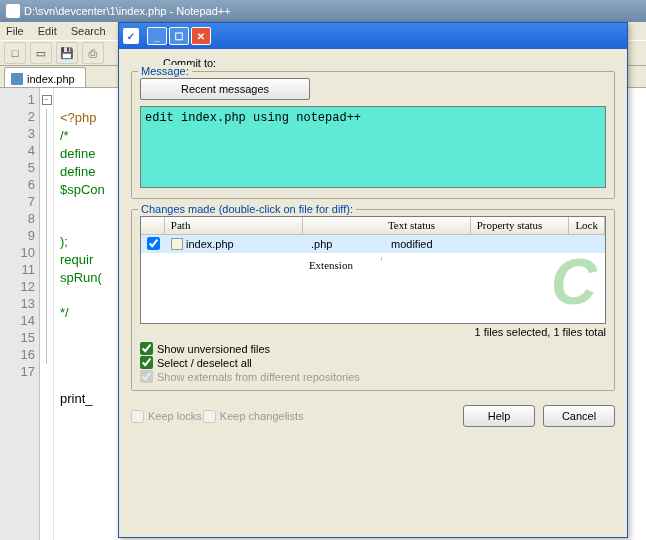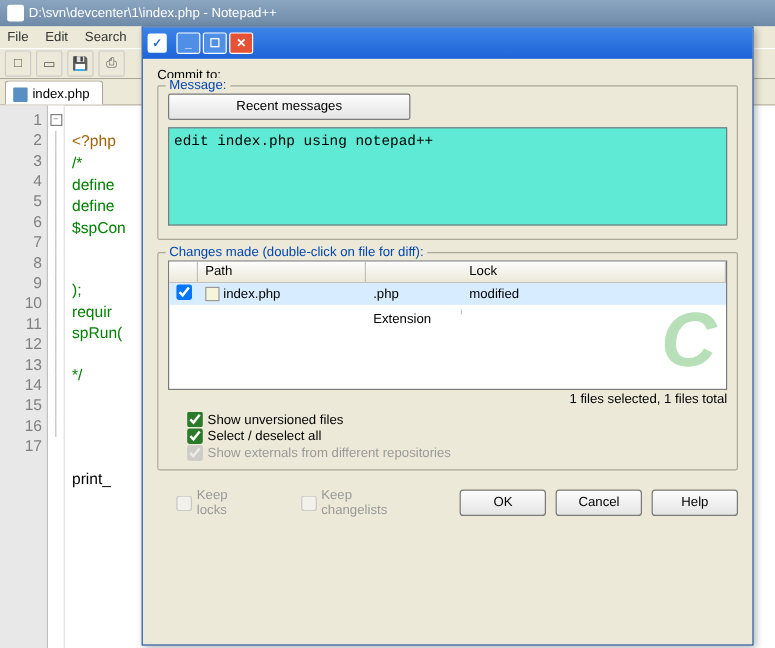--- a/index.html
+++ b/index.html
@@ -25,37 +25,37 @@
   .c-red{color:#a16207;} .c-green{color:#008000;} .c-black{color:#000;}
 
   
   .commit-dlg { position:absolute; left:118px; top:22px; width:510px; height:516px; background:#ece9d8; border:1px solid #2255aa; box-shadow: 2px 2px 6px rgba(0,0,0,0.3);}
   .commit-titlebar { height:26px; background: linear-gradient(#3b84e8,#1e64d8); display:flex; align-items:center; padding:0 4px; color:#fff; font-size:12px; font-weight:bold;}
   .commit-title-icon { width:16px; height:16px; background:#fff; border-radius:2px; margin-right:6px; display:flex; align-items:center; justify-content:center; font-size:10px; color:#1e64d8;}
   .commit-title { flex:1;}
   .win-btn { width:20px; height:18px; margin-left:2px; border:1px solid #fff; border-radius:2px; display:flex; align-items:center; justify-content:center; font-size:10px; color:#fff;}
   .win-min{background:#4f8fe6;} .win-max{background:#4f8fe6;} .win-close{background:#e55235;}
   .commit-body { padding:8px 12px 8px 12px; font-size:11px; color:#000;}
-  .field-label { margin-bottom:2px;}
+  .field-label { margin-bottom:2px;margin-left:32px;}
   .url { margin-bottom:8px;}
   .groupbox { border:1px solid #aca899; border-radius:2px; padding:6px 8px 8px; margin-bottom:10px; position:relative;}
   .group-legend { position:absolute; top:-7px; left:6px; background:#ece9d8; padding:0 3px; color:#0046b0; font-size:11px;}
-  .recent-btn { width:202px; height:22px; background: linear-gradient(#fdfdfd,#e4e4e4); border:1px solid #7a7a7a; border-radius:2px; font-size:11px; display:flex; align-items:center; justify-content:center; margin-bottom:6px;}
+  .recent-btn { width:170px; height:22px; background: linear-gradient(#fdfdfd,#e4e4e4); border:1px solid #7a7a7a; border-radius:2px; font-size:11px; display:flex; align-items:center; justify-content:center; margin-bottom:6px;}
   .msg-text { width:100%; height:82px; border:1px solid #7a7a7a; background:#5eead4; font-family:"Courier New", monospace; font-size:12px; padding:4px; resize:none;}
   .changes-list { border:1px solid #7a7a7a; background:#fff; height:108px; position:relative; overflow:hidden;}
   .list-header { display:flex; height:18px; border-bottom:1px solid #c0c0c0; font-size:11px; background: linear-gradient(#fdfdfd,#ece9d8);}
-  .list-header div { border-right:1px solid #c0c0c0; padding:2px 6px;}
+  .list-header div { border-right:1px solid #c0c0c0; padding:2px 6px;font-family:Liberation Serif, serif;}
   .col-chk{width:24px;} .col-path{width:140px;} .col-ext{width:80px;margin-top:40px;} .col-status{width:90px;} .col-prop{width:100px;} .col-lock{flex:1;}
   .list-row { display:flex; align-items:center; height:18px; font-size:11px; background:#d8ecff;}
   .list-row div { padding:1px 6px;}
   .row-chk{width:24px;} .row-path{width:140px; display:flex; align-items:center; gap:3px;} .row-ext{width:80px;} .row-status{width:90px;} .row-prop{width:100px;}
   .file-icon{width:12px;height:12px;background:#f5f5dc;border:1px solid #999;}
   .watermark { position:absolute; right:8px; bottom:4px; font-size:64px; color:#9bd49b; font-style:italic; font-weight:bold; opacity:0.7; pointer-events:none;}
   .status-count { text-align:right; font-size:11px; margin:2px 0 4px;}
-  .chk-row { display:flex; align-items:center; gap:4px; font-size:11px; margin:1px 16px;}
+  .chk-row { display:flex; align-items:center; gap:4px; font-size:11px; margin:1px 0;}
   .chk-row input { width:13px; height:13px; accent-color:#2a7a2a;}
   .disabled { color:#9a9a9a;}
   .bottom-row { display:flex; align-items:center; gap:8px; margin-top:14px;}
   .bottom-row .spacer{flex:1;}
   .dlg-btn { width:72px; height:22px; background: linear-gradient(#fdfdfd,#e4e4e4); border:1px solid #7a7a7a; border-radius:3px; font-size:11px; display:flex; align-items:center; justify-content:center;}
   input[type=checkbox]{margin:0;}
 </style>
 </head>
 <body>
 
@@ -159,20 +159,22 @@
     </div>
 
     <div class="groupbox" style="padding-bottom:6px;">
       <div class="group-legend">Changes made (double-click on file for diff):</div>
       <div class="changes-list">
         <div class="watermark">C</div>
         <div class="list-header">
           <div class="col-chk"></div>
           <div class="col-path">Path</div>
           <div class="col-ext">Extension</div>
+          <div class="col-status">Text status</div>
+          <div class="col-prop">Property status</div>
           <div class="col-lock">Lock</div>
         </div>
         <div class="list-row">
           <div class="row-chk"><input type="checkbox" checked="" style=""></div>
           <div class="row-path">
               <span class="file-icon"></span>
               <span>index.php</span>
             </div>
           <div class="row-ext">.php</div>
           <div class="row-status">modified</div>
@@ -199,18 +201,17 @@
         <div class="chk-row disabled">
           <input type="checkbox" disabled="" style="">
           <span>Keep locks</span>
         </div>
         <div class="chk-row disabled">
           <input type="checkbox" disabled="" style="">
           <span>Keep changelists</span>
         </div>
       </div>
       <div class="spacer"></div>
-      <div class="dlg-btn">OK</div>
+      <div class="dlg-btn">Help</div>
       <div class="dlg-btn">Cancel</div>
-      <div class="dlg-btn">Help</div>
     </div>
   </div>
 </div>
 
 </body></html>

